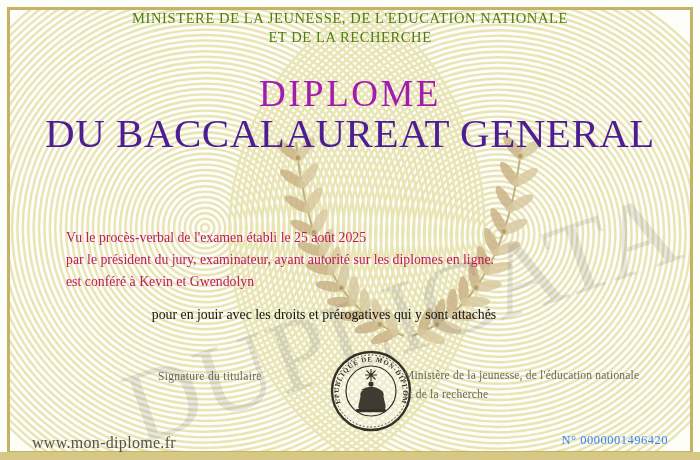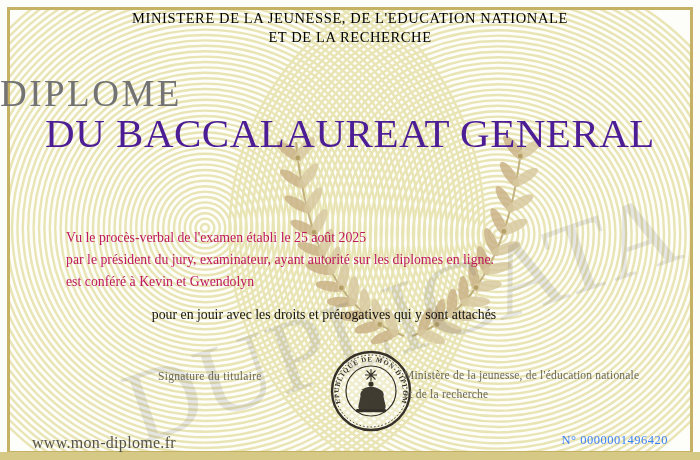--- a/index.html
+++ b/index.html
@@ -18,25 +18,25 @@
     transform:rotate(-19deg);transform-origin:0 50%;
     font-weight:400;pointer-events:none;
   }
   .frame{
     position:absolute;left:7px;top:7px;right:7px;bottom:6px;
     border:3px solid #c6b264;pointer-events:none;
   }
   .band{position:absolute;left:0;right:0;bottom:0;height:8px;background:#d6c985;}
   .header{
     position:absolute;top:9px;left:0;right:0;text-align:center;
-    font-size:14.5px;line-height:18.5px;letter-spacing:.6px;color:#000000;
+    font-size:14.5px;line-height:18.5px;letter-spacing:.6px;color:#4d7c0f;
   }
   .title1{
-    position:absolute;top:72px;left:0;right:0;text-align:left;
-    font-size:37px;letter-spacing:2.5px;color:#737373;
+    position:absolute;top:72px;left:0;right:0;text-align:center;
+    font-size:37px;letter-spacing:2.5px;color:#a21caf;
   }
   .title2{
     position:absolute;top:109px;left:0;right:0;text-align:center;
     font-size:41px;letter-spacing:.5px;color:#4c1d95;
   }
   .bodytext{
     position:absolute;left:66px;top:186px;
     font-size:13.8px;line-height:22px;color:#be185d;margin-top:41px;
   }
   .closing{

